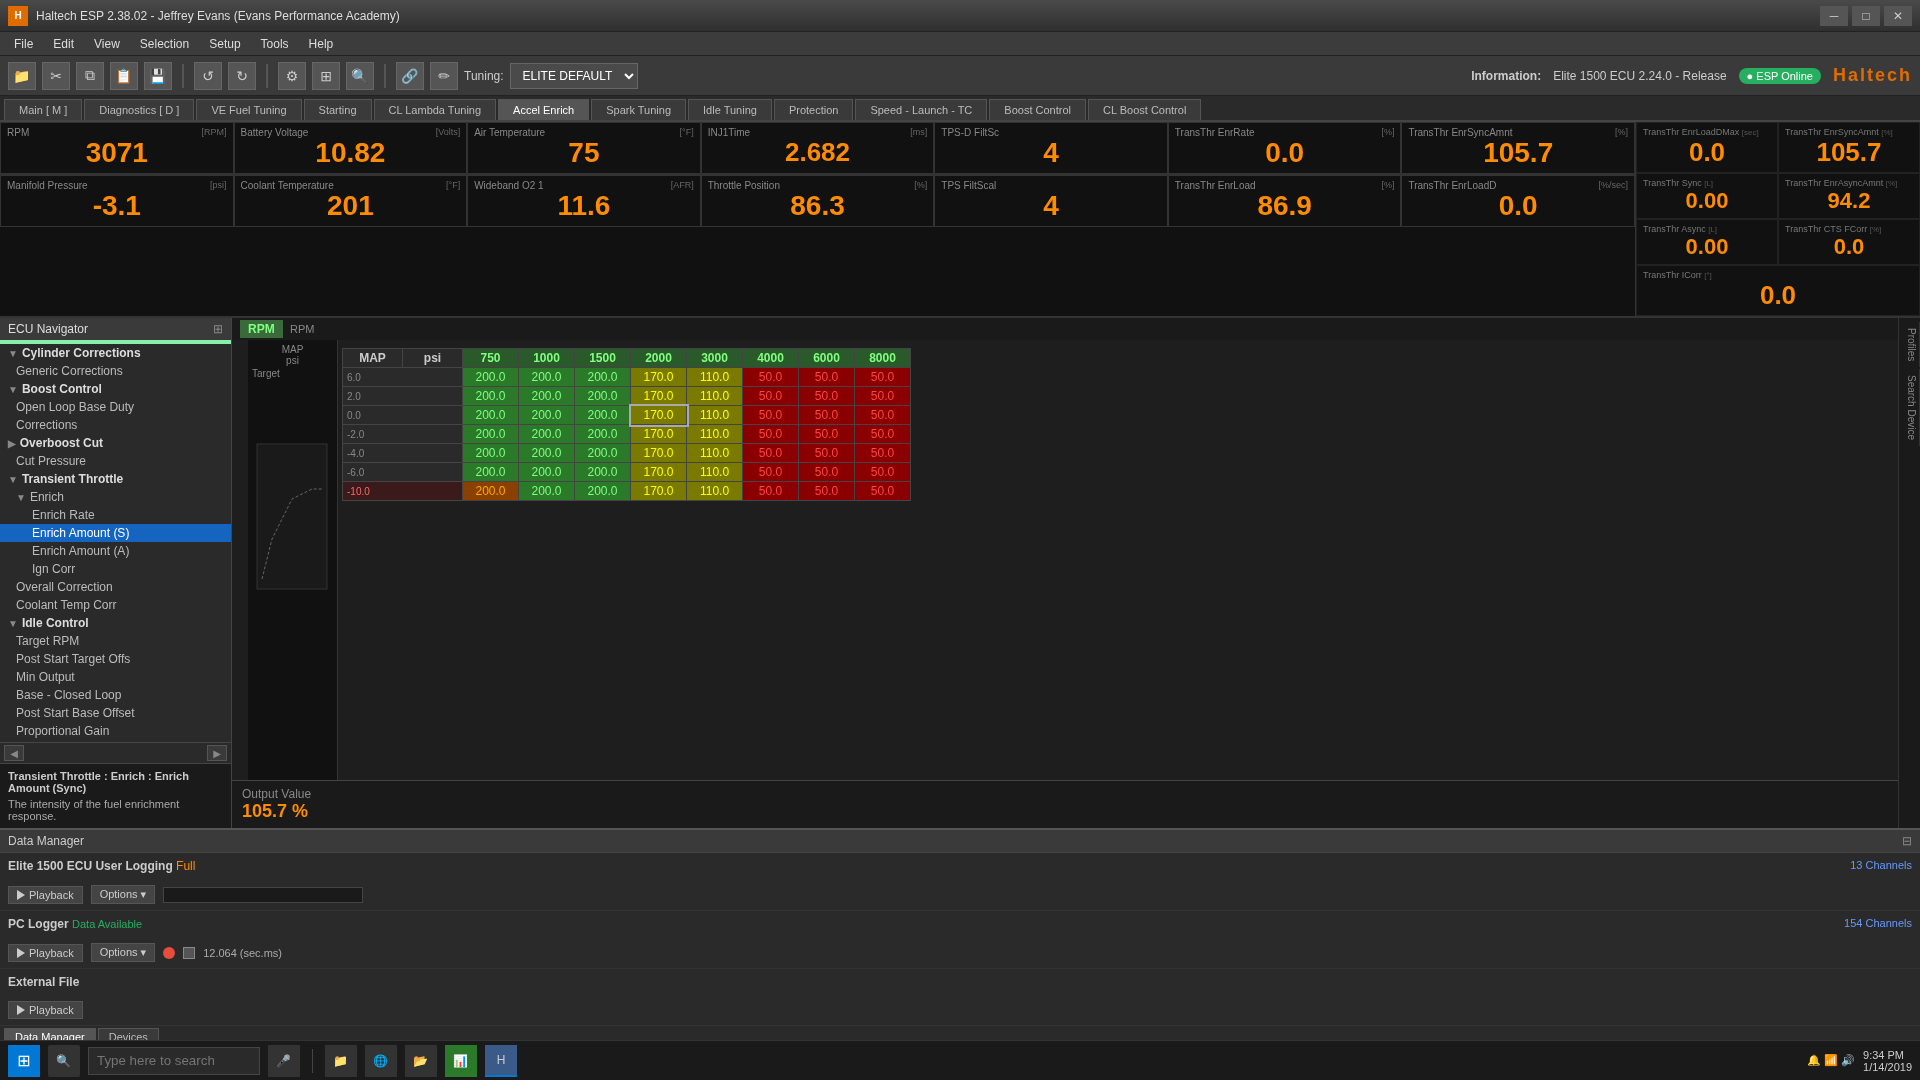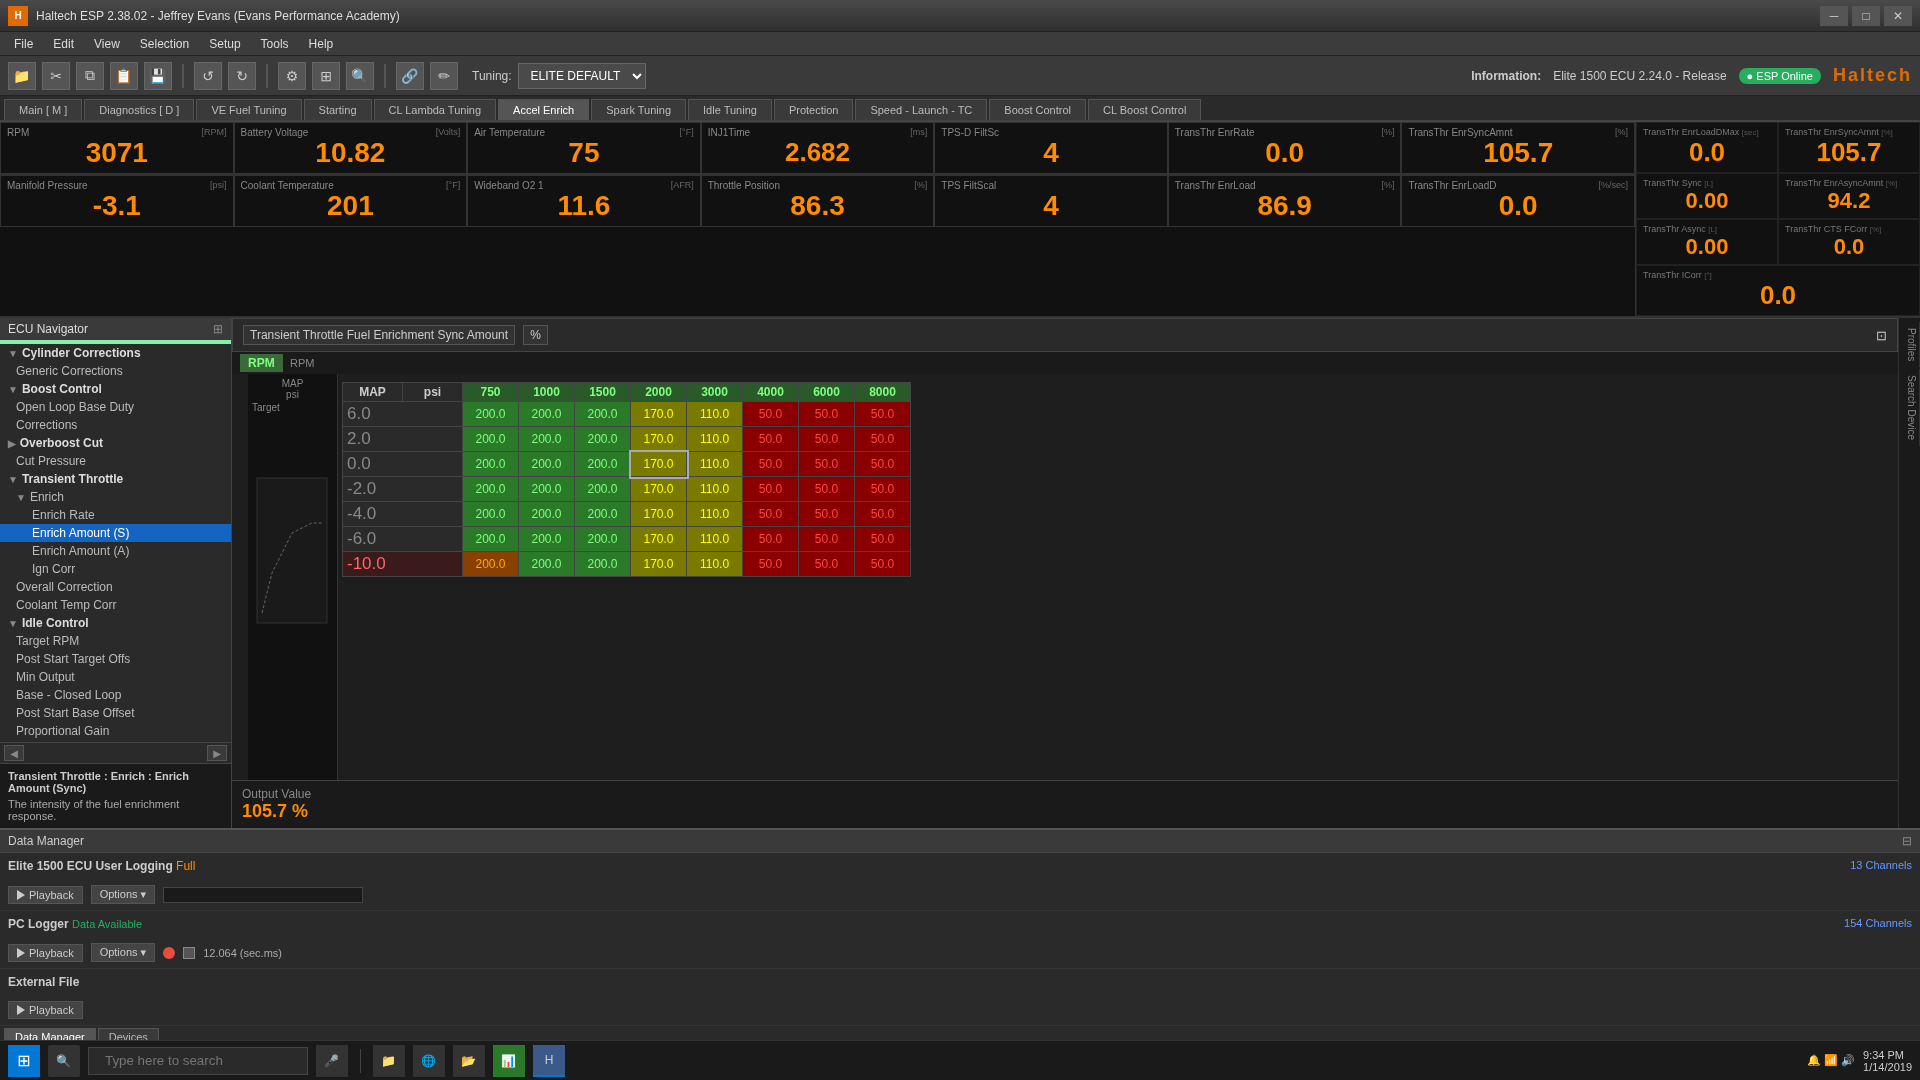--- a/index.html
+++ b/index.html
@@ -13,21 +13,21 @@
     #titlebar .win-btn { width: 28px; height: 20px; background: #555; border: none; cursor: pointer; display: flex; align-items: center; justify-content: center; color: #ccc; font-size: 12px; }
 
     
     #menubar { height: 24px; background: #3c3c3c; display: flex; align-items: center; padding: 0 4px; border-bottom: 1px solid #222; }
     .menu-item { padding: 2px 10px; cursor: pointer; font-size: 12px; color: #ddd; }
 
     
     #toolbar { height: 40px; background: #3a3a3a; display: flex; align-items: center; padding: 0 8px; gap: 6px; border-bottom: 1px solid #222; }
     .toolbar-btn { width: 28px; height: 28px; background: #555; border: 1px solid #666; cursor: pointer; display: flex; align-items: center; justify-content: center; color: #ccc; font-size: 14px; }
     .toolbar-sep { width: 2px; height: 24px; background: #555; margin: 0 4px; }
-    .tuning-label { color: #ccc; font-size: 12px; margin-left: 8px; }
+    .tuning-label { color: #ccc; font-size: 12px; }
     .tuning-select { background: #4a4a4a; border: 1px solid #666; color: #fff; padding: 2px 8px; font-size: 12px; height: 26px; }
     .toolbar-right { margin-left: auto; display: flex; align-items: center; gap: 12px; }
     .info-text { color: #ccc; font-size: 12px; }
     .online-badge { background: #27ae60; color: white; padding: 2px 8px; border-radius: 10px; font-size: 11px; }
     .haltech-logo { color: #e06c00; font-weight: bold; font-size: 18px; letter-spacing: 2px; }
 
     
     #tabbar { height: 26px; background: #2a2a2a; display: flex; align-items: flex-end; padding: 0 4px; border-bottom: 2px solid #444; }
     .tab { padding: 4px 14px; background: #3a3a3a; border: 1px solid #555; border-bottom: none; cursor: pointer; font-size: 11px; color: #bbb; margin-right: 2px; }
     .tab.active { background: #555; color: #fff; }
@@ -58,21 +58,21 @@
     .rg-value.big { font-size: 26px; }
     #main-panel { flex: 1; background: #1a1a1a; overflow: hidden; display: flex; flex-direction: column; }
     .table-title { font-size: 13px; color: #ccc; background: #2a2a2a; padding: 6px 10px; border: 1px solid #444; display: flex; align-items: center; gap: 8px; }
     .table-title span { background: #333; padding: 2px 6px; border: 1px solid #555; font-size: 12px; }
 
     table.data-table { border-collapse: collapse; margin-top: 4px; }
     table.data-table th, table.data-table td { border: 1px solid #444; padding: 2px 6px; text-align: center; font-size: 12px; min-width: 56px; }
     table.data-table th { background: #333; color: #ccc; }
     table.data-table .rpm-header { background: #2a5a2a; color: #7eff7e; }
     table.data-table .map-col { background: #2a2a2a; color: #ccc; width: 60px; }
-    table.data-table .row-label { background: #2a2a2a; color: #888; font-size: 17px; text-align: left; padding: 2px 4px; }
+    table.data-table .row-label { background: #2a2a2a; color: #888; font-size: 10px; text-align: left; padding: 2px 4px; }
 
     .cell-green { background: #2a7a2a; color: #7eff7e; }
     .cell-yellow { background: #7a7a00; color: #ffff00; }
     .cell-orange { background: #8a4000; color: #ffaa00; }
     .cell-red { background: #8a0000; color: #ff4444; }
 
     
     #output-area { padding: 6px 10px; background: #1a1a1a; border-top: 1px solid #444; }
     .output-label { font-size: 12px; color: #888; }
     .output-value { font-size: 18px; color: #ff8c00; font-weight: bold; }
@@ -367,25 +367,20 @@
       </div>
       <div id="description">
         <div style="font-weight:bold; color:#ccc; font-size:11px; margin-bottom:4px;">Transient Throttle : Enrich :
 Enrich Amount (Sync)</div>
         <div style="font-size:11px; color:#aaa;">The intensity of the fuel enrichment response.</div>
       </div>
     </div>
 
     <div id="main-panel" style="flex:1; background:#1e1e1e; display:flex; flex-direction:column; overflow:hidden;">
 
-      <div class="table-title">
-        <span>Transient Throttle Fuel Enrichment Sync Amount</span>
-        <span>%</span>
-        <div style="margin-left:auto; cursor:pointer;">⊡</div>
-      </div>
 
       <div style="padding:4px 8px; background:#1a1a1a;">
         <span style="background:#3a6a3a; color:#7eff7e; padding:2px 8px; font-size:12px; font-weight:bold;">RPM</span>
         <span style="color:#888; font-size:11px; margin-left:4px;">RPM</span>
       </div>
 
       <div style="display:flex; flex:1; overflow:hidden;margin-left:16px;">
 
         <div style="width:90px; background:#111; border-right:1px solid #333; padding:4px; position:relative;">
           <div style="color:#888; font-size:10px; text-align:center;">MAP</div>
@@ -568,21 +563,21 @@
   <div id="statusbar">
     <span class="ecu-connected">ECU Connected</span>
     <div class="ecu-bar"></div>
     <span class="dtc-label">0 DTCs</span>
   </div>
 </div>
 
 <div style="position:fixed; bottom:0; left:0; width:1920px; height:40px; background:#1a1a1a; border-top:1px solid #333; display:flex; align-items:center; padding:0 8px; gap:8px; z-index:100;">
   <button style="background:#0078d4; border:none; color:white; width:32px; height:32px; font-size:16px; cursor:pointer;">⊞</button>
   <div style="width:32px; height:32px; background:#333; display:flex; align-items:center; justify-content:center; cursor:pointer; border-radius:2px;">🔍</div>
-  <input type="text" style="background: rgb(42, 42, 42); border: 1px solid rgb(68, 68, 68); color: rgb(204, 204, 204); padding: 4px 16px; width: 220px; height: 28px;" placeholder="Type here to search">
+  <input type="text" style="background: rgb(42, 42, 42); border: 1px solid rgb(68, 68, 68); color: rgb(204, 204, 204); padding: 4px 8px; width: 172px; height: 28px;" placeholder="Type here to search">
   <div style="width:32px; height:32px; background:#333; display:flex; align-items:center; justify-content:center; cursor:pointer;">🎤</div>
   <div style="width:1px; height:24px; background:#444; margin:0 4px;"></div>
   <div style="width:32px; height:32px; background:#333; display:flex; align-items:center; justify-content:center; cursor:pointer;">📁</div>
   <div style="width:32px; height:32px; background:#333; display:flex; align-items:center; justify-content:center; cursor:pointer;">🌐</div>
   <div style="width:32px; height:32px; background:#333; display:flex; align-items:center; justify-content:center; cursor:pointer;">📂</div>
   <div style="width:32px; height:32px; background:#2a7a2a; display:flex; align-items:center; justify-content:center; cursor:pointer;">📊</div>
   <div style="width:32px; height:32px; background:#3a5a8a; display:flex; align-items:center; justify-content:center; cursor:pointer; border-bottom:2px solid #0078d4;">H</div>
   <div style="margin-left:auto; display:flex; align-items:center; gap:8px; color:#ccc; font-size:11px;">
     <span>🔔 📶 🔊</span>
     <span>9:34 PM<br>1/14/2019</span>

